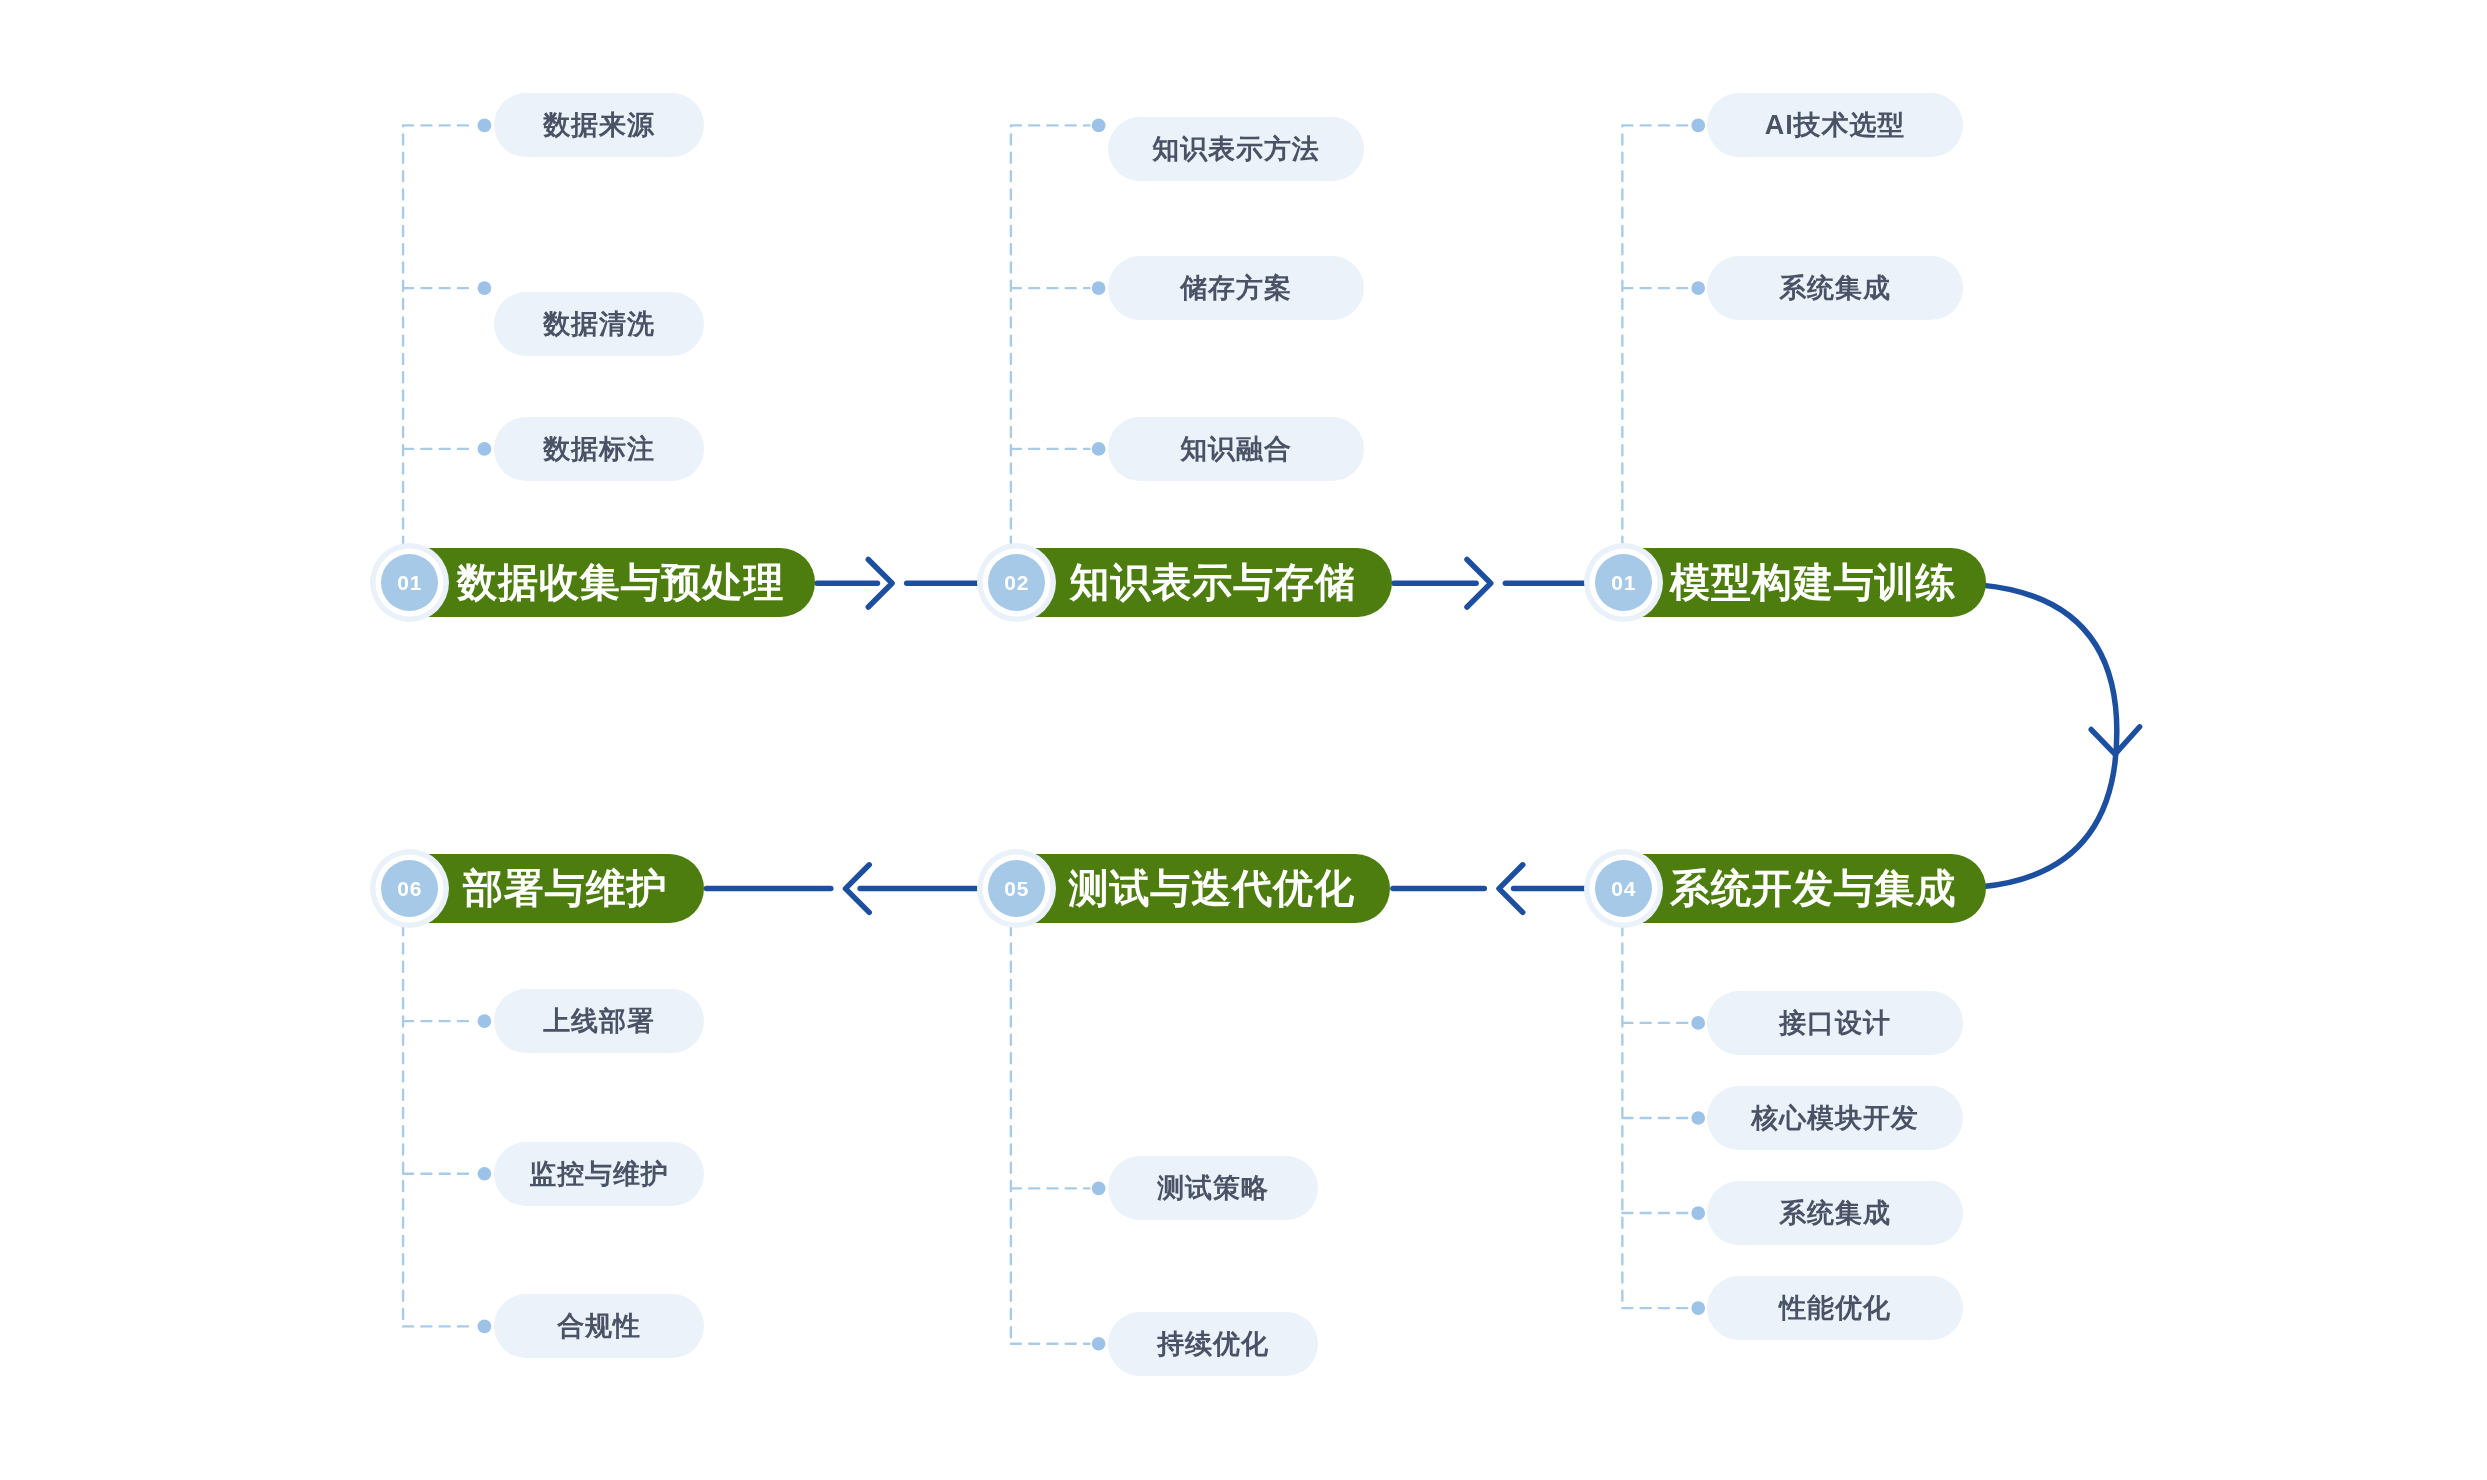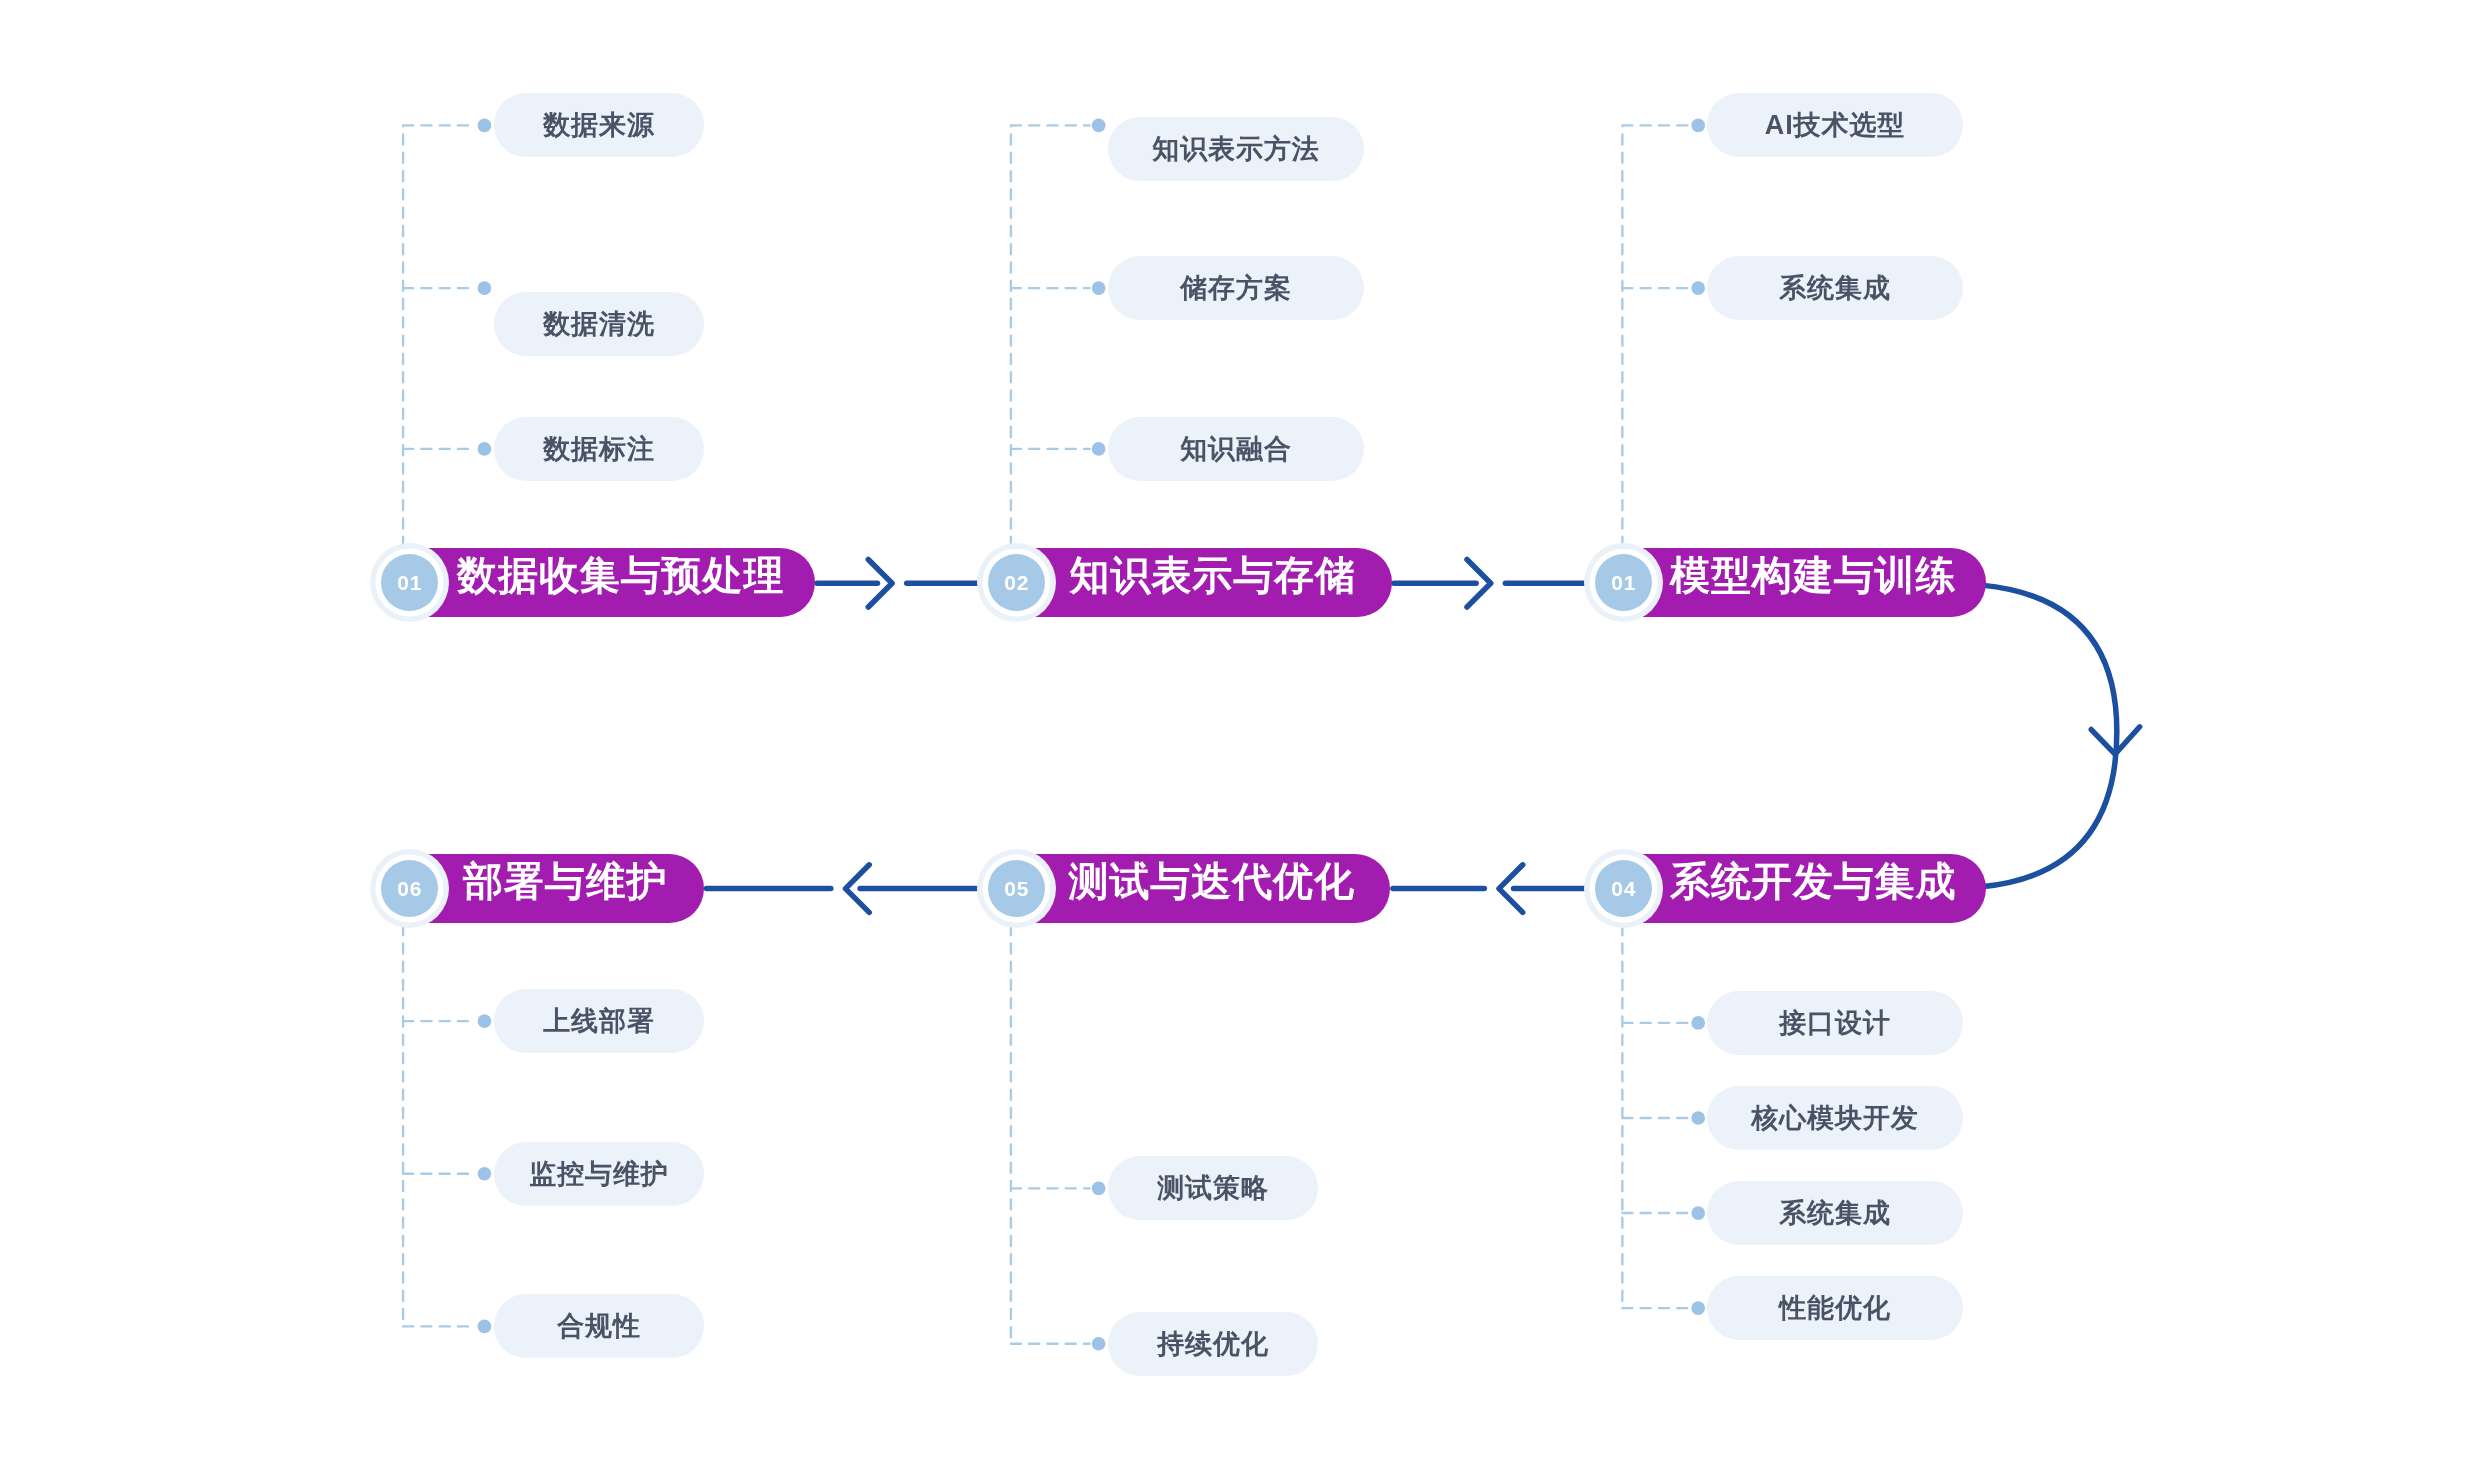--- a/index.html
+++ b/index.html
@@ -4,22 +4,22 @@
 <style>
   html,body{margin:0;padding:0;background:#ffffff;}
   body{font-family:"Liberation Sans","DejaVu Sans",sans-serif;}
   .canvas{position:relative;width:2487px;height:1481px;background:#ffffff;overflow:hidden;}
   .wires{position:absolute;left:0;top:0;width:2487px;height:1481px;}
 
   
   .node{position:absolute;height:69px;}
   .stage-pill{
     position:absolute;left:0;top:0;height:69px;width:100%;
-    background:#a21caf;border-radius:35px;
-    display:flex;align-items:flex-start;justify-content:center;
+    background:#4d7c0f;border-radius:35px;
+    display:flex;align-items:center;justify-content:center;
     padding:0 25.6px 0 57px;box-sizing:border-box;
     color:#ffffff;font-size:40px;font-weight:700;letter-spacing:0.9px;white-space:nowrap;
   }
   .badge{
     position:absolute;left:-13.7px;top:6.4px;width:57px;height:57px;border-radius:50%;
     background:#A6C9E8;box-shadow:0 0 0 5.5px #ffffff,0 0 0 11px #EAF1F9;
     display:flex;align-items:center;justify-content:center;
     color:#ffffff;font-size:21px;font-weight:700;letter-spacing:0.9px;
   }
 

